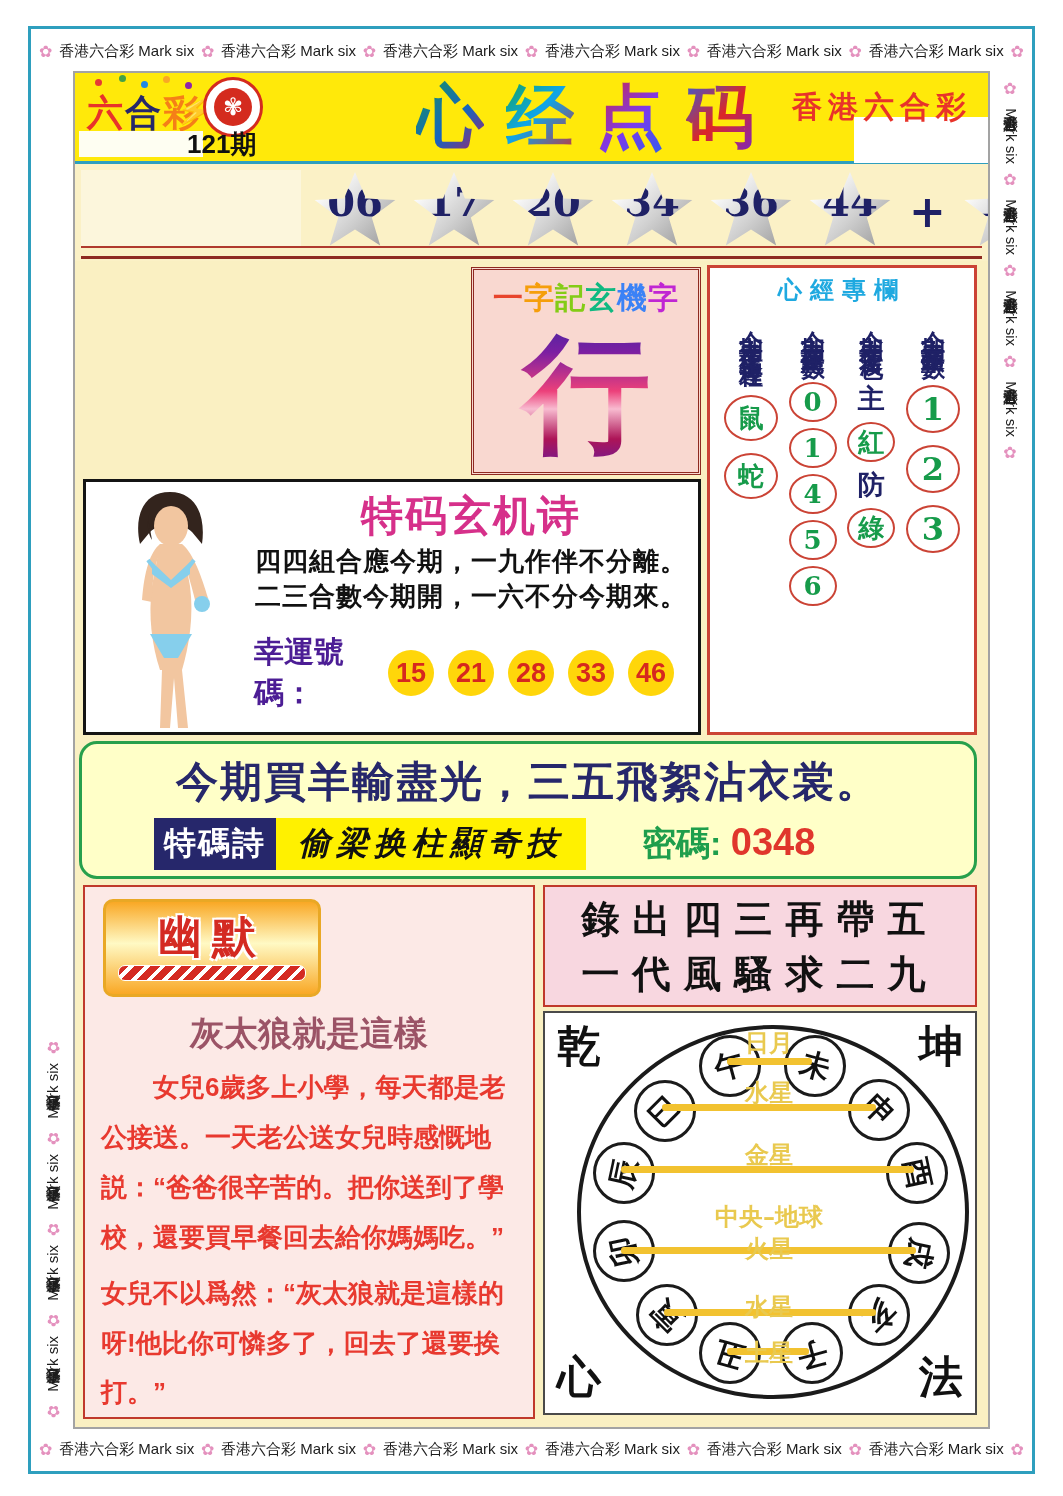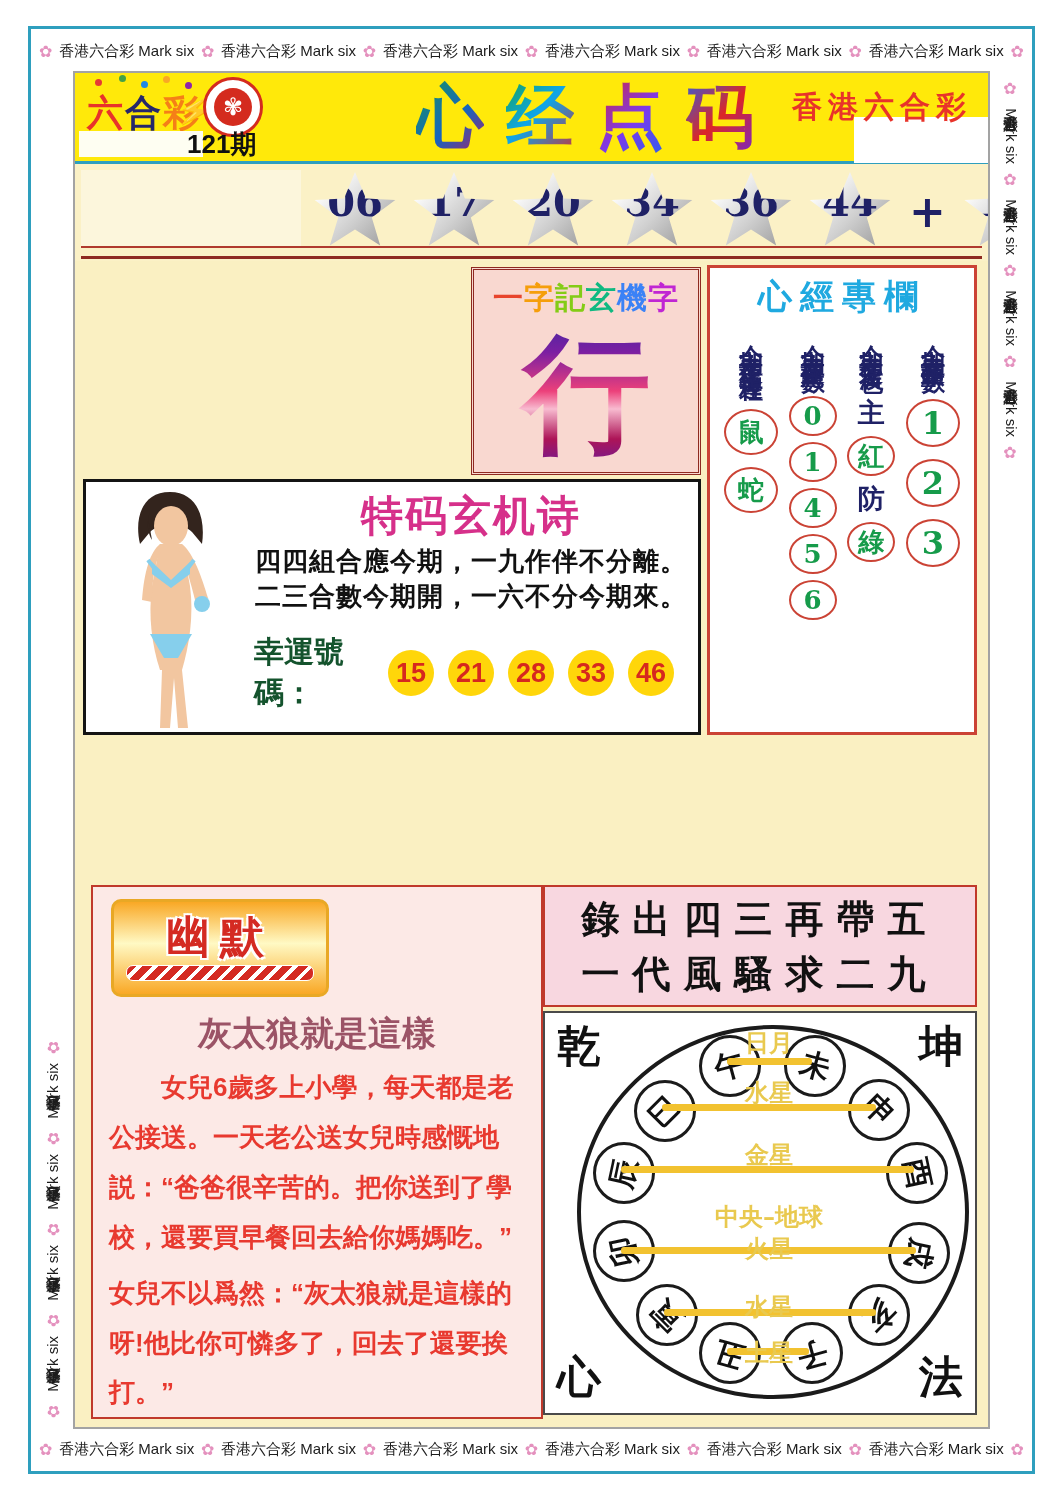--- a/index.html
+++ b/index.html
@@ -60,53 +60,53 @@
   .gs-main{font-size:44px;font-weight:900;font-family:"DejaVu Serif",serif;background-image:linear-gradient(180deg,#FFE082 0%,#F57F17 50%,#E53935 100%);-webkit-background-clip:text;background-clip:text;color:transparent;letter-spacing:4px;}
   .gs-line{font-family:"DejaVu Serif",serif;font-weight:bold;font-size:28px;color:#161616;text-align:center;margin-top:14px;letter-spacing:1px;}
 
   
   #box-mystery{left:396px;top:194px;width:230px;height:208px;background:#F9D8D0;border:3px double #8E2A20;}
   #mystery-title{text-align:center;margin-top:8px;font-size:30px;font-weight:900;letter-spacing:1px;}
   #mystery-word{text-align:center;font-size:128px;line-height:150px;font-weight:900;font-family:"DejaVu Sans",sans-serif;background-image:linear-gradient(180deg,#4527A0 0%,#7B1FA2 22%,#EC407A 48%,#F8BBD0 60%,#AD1457 80%,#6A1B9A 100%);-webkit-background-clip:text;background-clip:text;color:transparent;}
 
   
   #box-heart{left:632px;top:192px;width:270px;height:470px;background:#ffffff;border:3px solid #CB4335;}
-  #hc-title{text-align:center;font-size:34px;font-weight:900;color:#1FA9E0;letter-spacing:8px;margin-top:6px;font-family:"DejaVu Serif",serif;}
+  #hc-title{text-align:center;font-size:24px;font-weight:900;color:#1FA9E0;letter-spacing:8px;margin-top:6px;font-family:"DejaVu Serif",serif;}
   #hc-cols{display:flex;justify-content:space-between;padding:6px 14px 0 14px;}
   .hc-col{display:flex;flex-direction:column;align-items:center;}
   .hc-header{writing-mode:vertical-rl;text-orientation:upright;font-size:24px;font-weight:bold;color:#1F2166;letter-spacing:5px;line-height:1;margin-bottom:8px;font-family:"DejaVu Serif",serif;}
   .hc-circle{width:44px;height:36px;border:2px solid #CB4335;border-radius:50%;display:flex;align-items:center;justify-content:center;color:#169B4A;font-size:26px;font-weight:bold;margin:3px 0;font-family:"DejaVu Serif",serif;}
   .hc-plain{color:#1F2166;font-size:27px;font-weight:bold;margin:2px 0;font-family:"DejaVu Serif",serif;}
   .hc-col:nth-child(4) .hc-circle{width:50px;height:44px;font-size:32px;margin:6px 0;}
   .hc-col:nth-child(1) .hc-circle{width:50px;height:42px;margin:6px 0;}
 
   
   #box-girl{left:8px;top:406px;width:618px;height:256px;background:#fff;border:3px solid #141414;display:flex;}
   .photo{flex:none;width:168px;height:100%;}
   .ip-body{flex:1;display:flex;flex-direction:column;padding:6px 10px 8px 0;}
   .ip-head{display:flex;align-items:baseline;gap:14px;justify-content:center;}
   .ip-provided{color:#2E6FD8;font-size:34px;font-weight:900;font-style:italic;letter-spacing:2px;}
   .ip-title{color:#D6308A;font-size:42px;font-weight:900;font-family:"DejaVu Serif",serif;letter-spacing:2px;}
   .ip-line{font-family:"DejaVu Serif",serif;font-weight:bold;font-size:26px;color:#111;text-align:center;margin-top:0;letter-spacing:1px;}
   .ip-lucky{display:flex;align-items:center;margin-top:18px;}
-  .ip-lucky-label{color:#14532d;font-size:30px;font-weight:900;font-family:"DejaVu Serif",serif;margin-right:14px;}
+  .ip-lucky-label{color:#4c1d95;font-size:30px;font-weight:900;font-family:"DejaVu Serif",serif;margin-right:14px;}
   .lucky-circle{width:46px;height:46px;border-radius:50%;background:#FFD60A;color:#D6281E;display:flex;align-items:center;justify-content:center;font-size:27px;font-weight:900;margin-right:14px;}
 
   
   #box-banner{left:4px;top:668px;width:898px;height:138px;background:#FFFFC8;border:3px solid #27A04C;border-radius:18px;}
   .bn-line{color:#26276B;font-size:42px;font-weight:900;text-align:center;margin-top:10px;letter-spacing:2px;}
   .bn-row{display:flex;align-items:center;margin:8px 0 0 72px;}
   .bn-tag{background:#26276B;color:#fff;font-size:32px;font-weight:900;padding:4px 10px;font-family:"DejaVu Serif",serif;letter-spacing:2px;}
   .bn-poem{background:#FFF100;color:#111;font-size:32px;font-weight:900;font-family:"DejaVu Serif",serif;font-style:italic;padding:4px 22px;letter-spacing:6px;}
   .bn-code{margin-left:56px;font-size:34px;font-weight:900;}
   .bn-code-label{color:#1E9E4C;}
   .bn-code-value{color:#E0362C;font-size:38px;}
 
   
-  #box-humor{left:16px;top:812px;width:452px;height:534px;background:#FCE9E6;border:2px solid #C0392B;overflow:hidden;}
+  #box-humor{left:8px;top:812px;width:452px;height:534px;background:#FCE9E6;border:2px solid #C0392B;overflow:hidden;}
   .hm-head{display:flex;align-items:center;gap:14px;margin:12px 10px 0 18px;}
   .hm-badge{width:212px;height:92px;border:3px solid #E9A825;border-radius:10px;background:linear-gradient(180deg,#F9A825 0%,#FFF9C4 45%,#F9A825 100%);display:flex;flex-direction:column;align-items:center;justify-content:center;flex:none;}
   .hm-badge-text{color:#D42A22;font-size:44px;font-weight:900;letter-spacing:10px;text-shadow:-2px -2px 0 #fff,2px -2px 0 #fff,-2px 2px 0 #fff,2px 2px 0 #fff;line-height:1;}
   .hm-wave{width:88%;height:14px;margin-top:6px;border-radius:7px;background:repeating-linear-gradient(135deg,#D42A22 0 7px,#ffffff 7px 11px);border:1px solid #fff;}
   .hm-subtitle{color:#8E44AD;font-size:32px;font-weight:900;white-space:nowrap;}
   .hm-title{text-align:center;color:#9B5366;font-size:34px;font-weight:900;margin:14px 0 6px 0;}
   #story{padding:0 16px;}
   #story p{color:#E8392F;font-size:26px;line-height:1.92;margin:0 0 6px 0;font-weight:600;}
   #story p.indent{text-indent:2em;}
 
@@ -310,20 +310,31 @@
               <span class="lucky-circle">15</span>
               <span class="lucky-circle">21</span>
               <span class="lucky-circle">28</span>
               <span class="lucky-circle">33</span>
               <span class="lucky-circle">46</span>
             </span>
         </div>
       </div>
     </div>
 
+    <div id="box-banner" class="panel">
+      <div class="bn-line">今期買羊輸盡光，三五飛絮沾衣裳。</div>
+      <div class="bn-row">
+        <span class="bn-tag">特碼詩</span>
+        <span class="bn-poem">偷梁换柱顯奇技</span>
+        <span class="bn-code">
+          <span class="bn-code-label">密碼:</span>
+          <span class="bn-code-value">0348</span>
+        </span>
+      </div>
+    </div>
 
     <div id="box-humor" class="panel">
       <div class="hm-head">
         <div class="hm-badge">
           <div class="hm-badge-text">幽默</div>
           <div class="hm-wave"></div>
         </div>
       </div>
       <div class="hm-title">灰太狼就是這樣</div>
       <div id="story">

